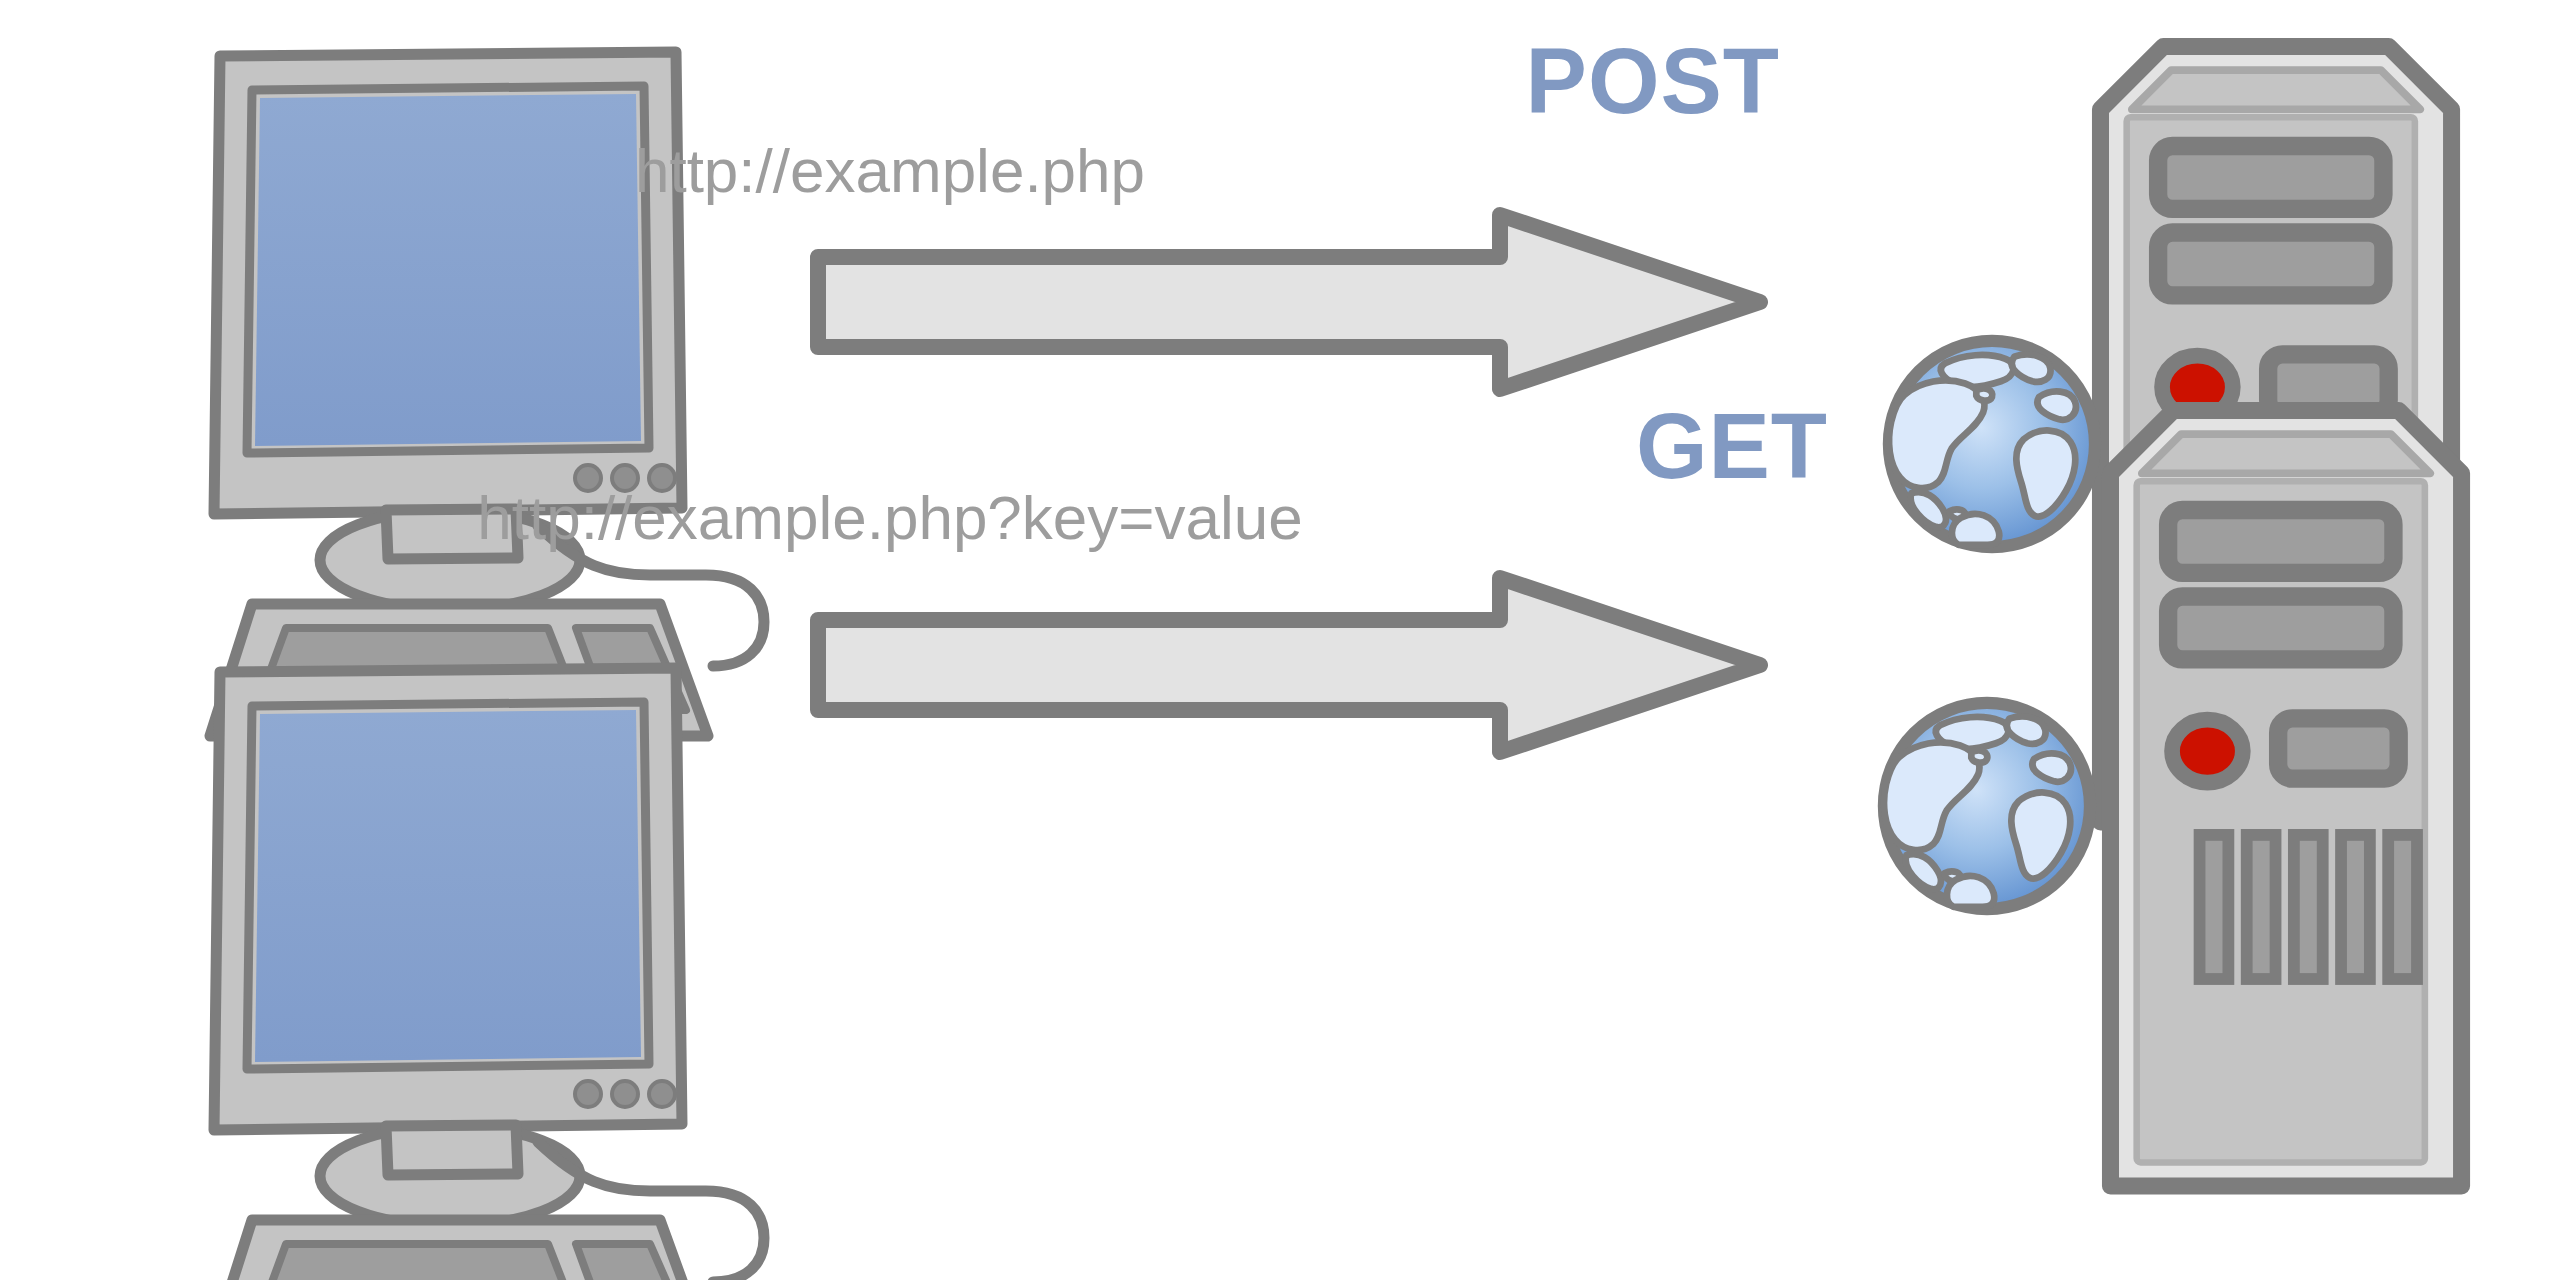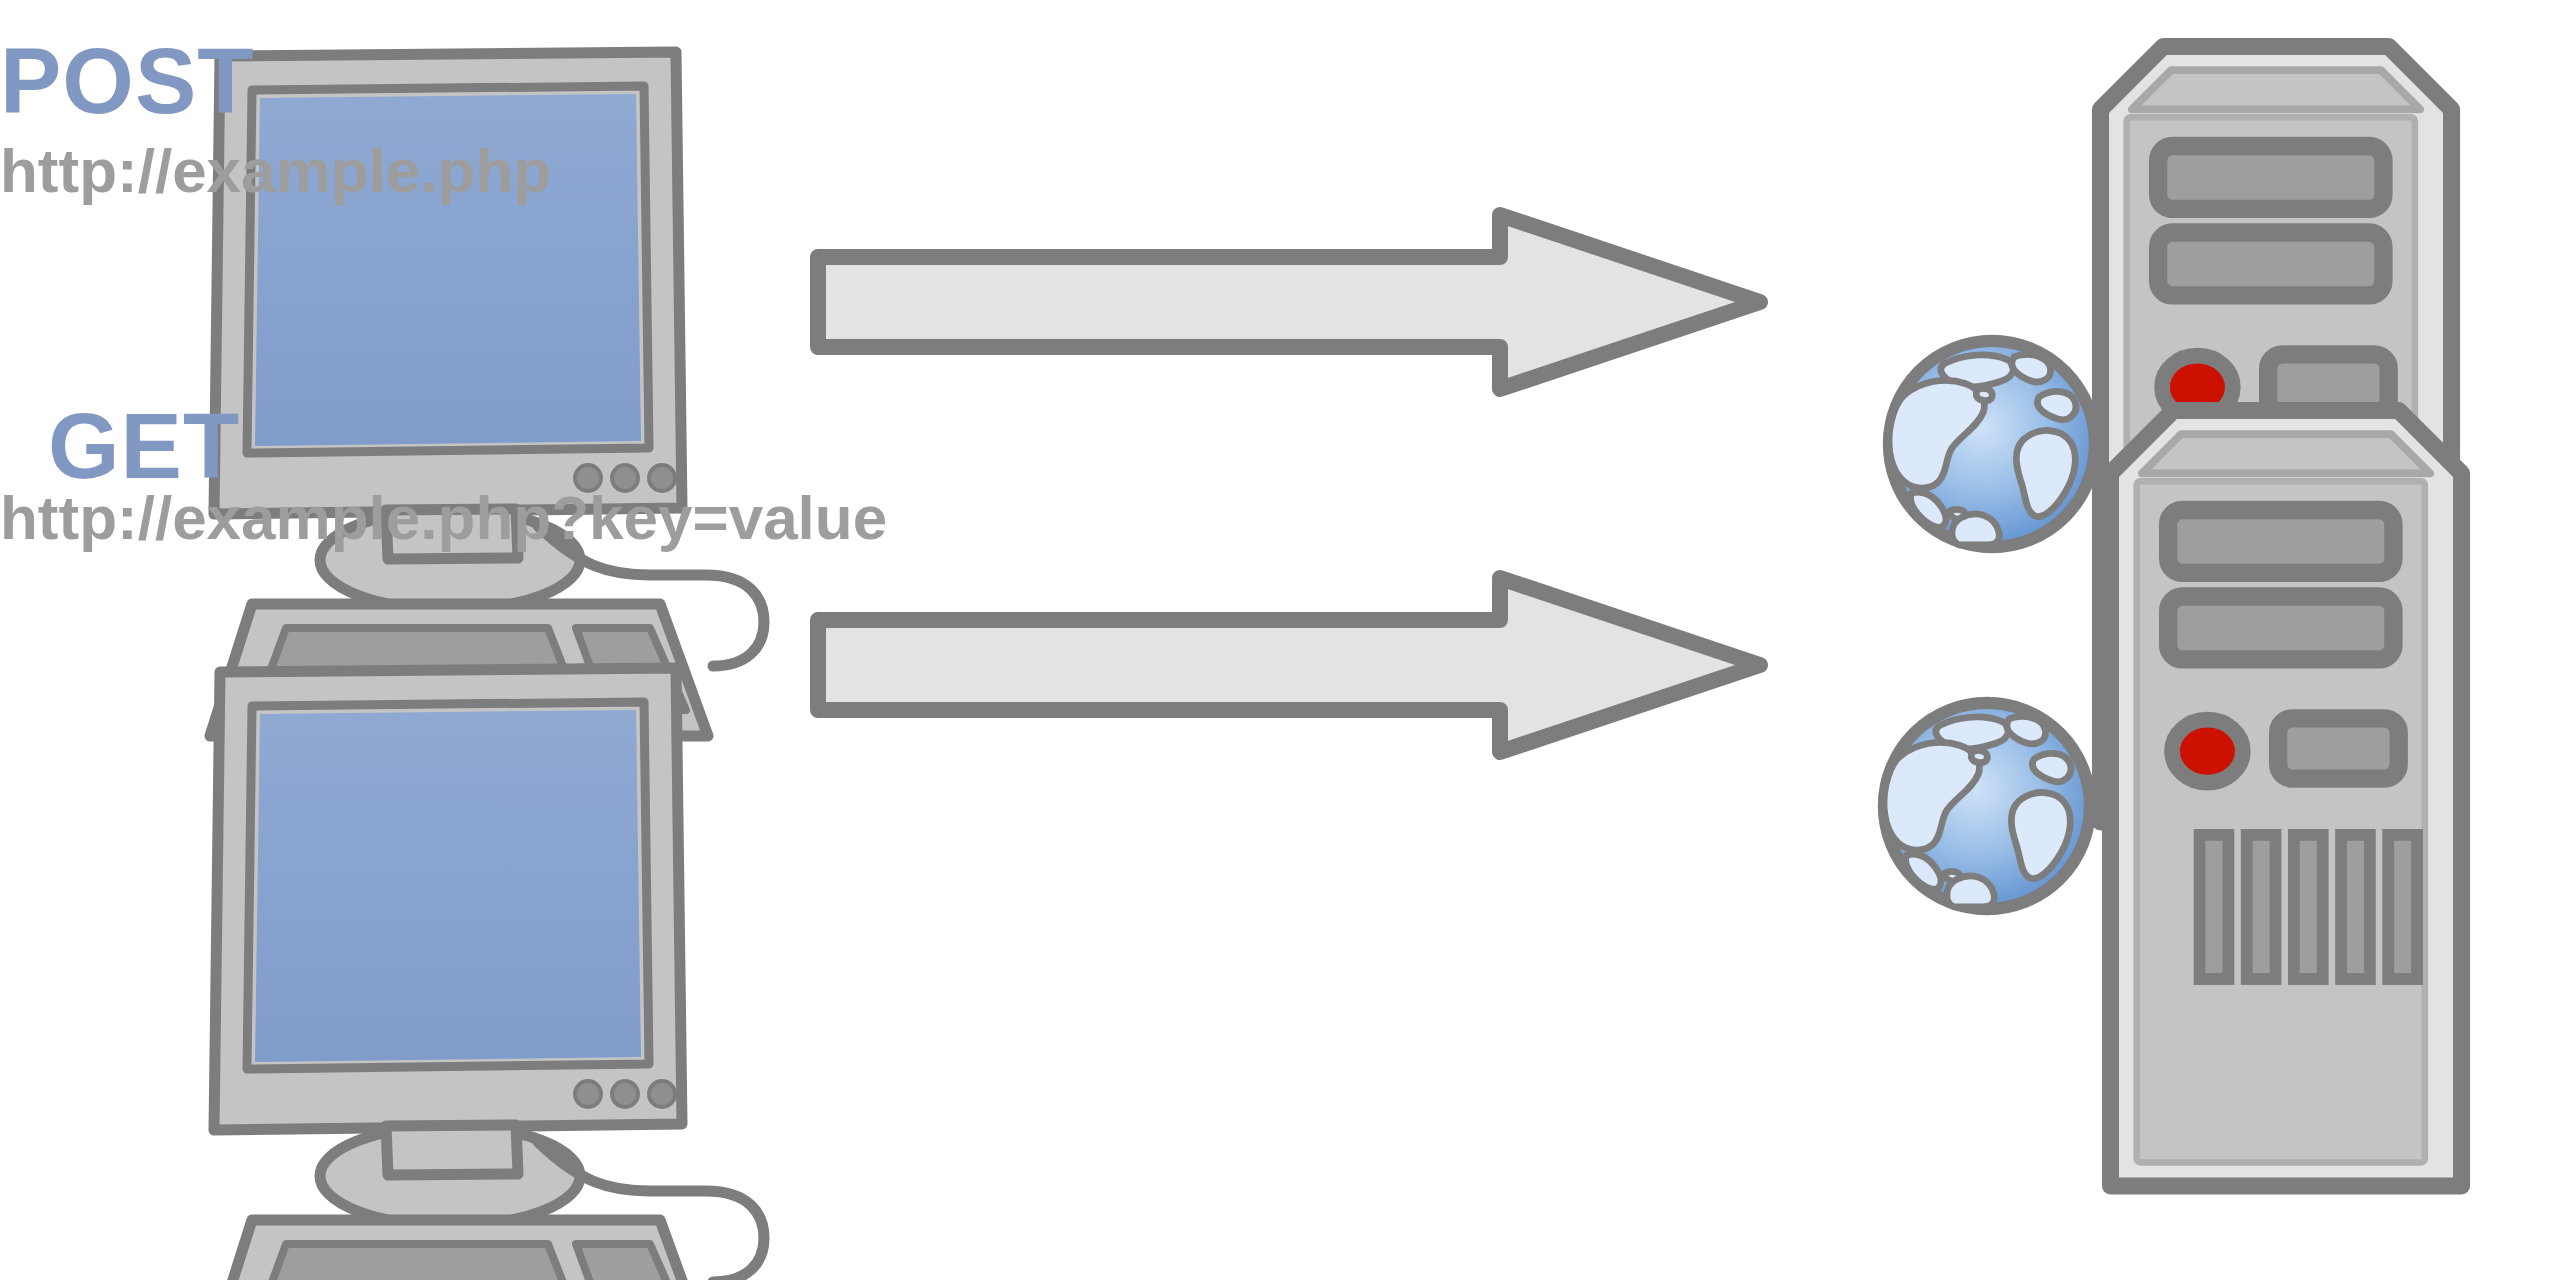--- a/index.html
+++ b/index.html
@@ -24,30 +24,31 @@
     width: 2560px;
     height: 1280px;
   }
   .label-method {
     position: absolute;
     font-family: "Liberation Sans", sans-serif;
     font-weight: bold;
     font-size: 92px;
     letter-spacing: 1px;
     color: #8199c2;
-    text-align: left;
+    text-align: right;
     white-space: nowrap;
     line-height: 1;
   }
   .label-url {
     position: absolute;
     font-family: "Liberation Sans", sans-serif;
-    font-weight: bold;
+    font-weight: normal;
     font-size: 62px;
     color: #9d9d9d;
+    text-align: center;
     white-space: nowrap;
     line-height: 1;
   }
   #post-label { left: 0; width: 1780px; top: 35px; }
   #post-url   { left: 0; width: 1780px; top: 140px; }
   #get-label  { left: 0; width: 1780px; top: 400px; padding-left: 48px; }
   #get-url    { left: 0; width: 1780px; top: 487px; }
 </style>
 </head>
 <body>

